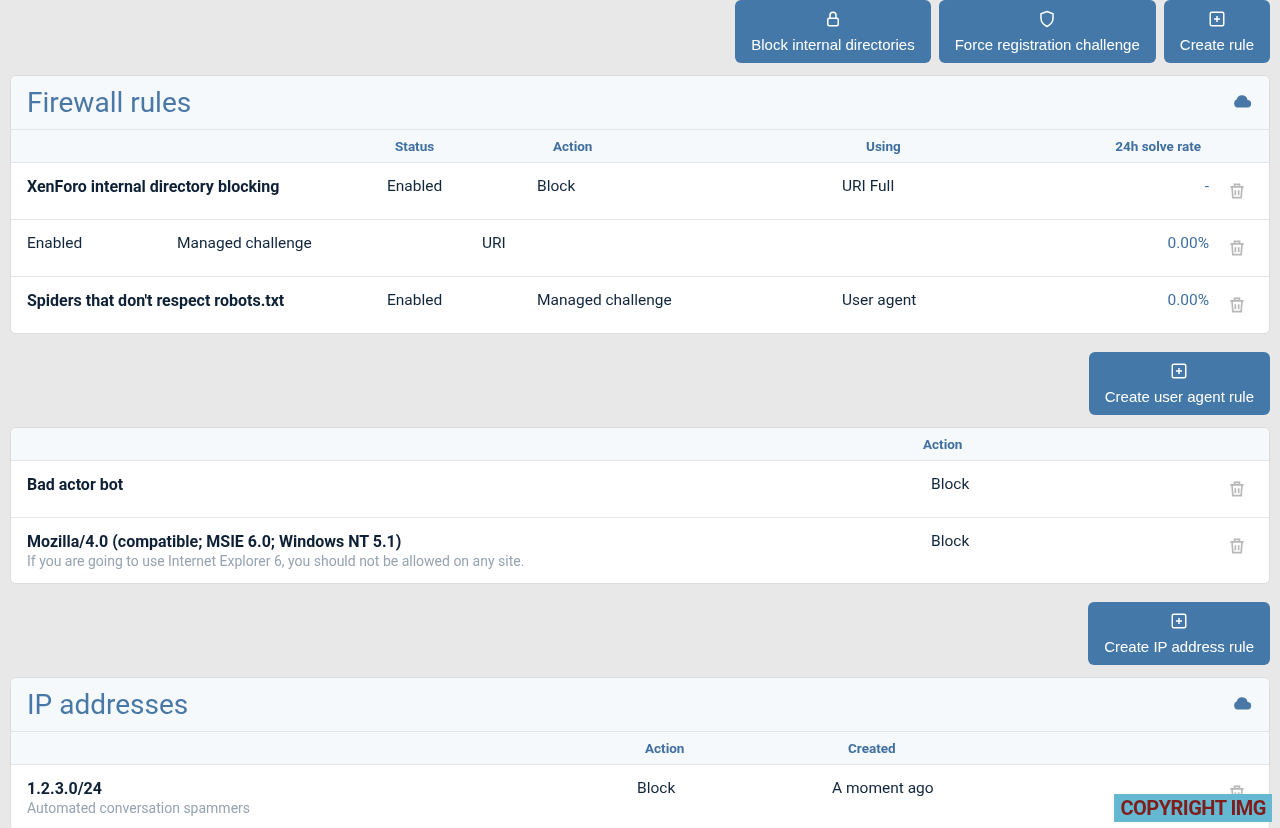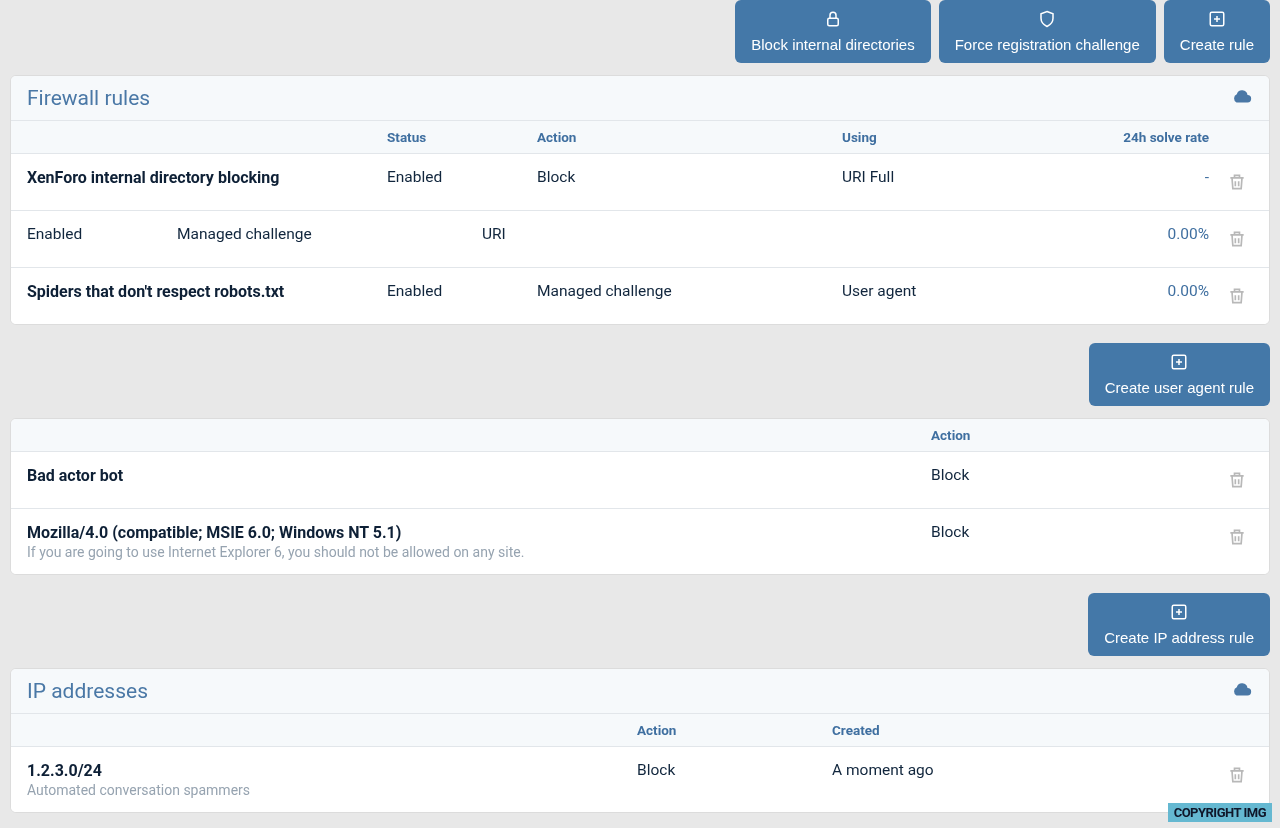--- a/index.html
+++ b/index.html
@@ -48,31 +48,32 @@
 }
 .panel-header {
   display: flex;
   align-items: center;
   justify-content: space-between;
   padding: 10px 16px;
   background: #f6f9fb;
   border-bottom: 1px solid #e2e6ea;
 }
 .panel-title {
-  font-size: 21px;
+  font-size: 28px;
   font-weight: 400;
   color: #4a78a6;
   text-align: right;
 }
 .cloud { color: #4a78a6; }
 .panel-cols {
   display: flex;
   background: #f6f9fb;
   border-bottom: 1px solid #e2e6ea;
   padding: 8px 16px;
+  gap: 8px;
 }
 .col-heading {
   color: #3f6fa0;
   font-weight: 700;
   font-size: 13.5px;
 }
 
 .fr-col-name   { flex: 0 0 360px; }
 .fr-col-status { flex: 0 0 150px; }
 .fr-col-action { flex: 0 0 305px; }
@@ -110,22 +111,22 @@
 .ip-col-name { flex: 0 0 610px; }
 .ip-col-action { flex: 0 0 195px; }
 .ip-col-created { flex: 1 1 auto; }
 .ip-col-trash { flex: 0 0 32px; display:flex; justify-content:center; }
 
 .watermark {
   position: fixed;
   right: 8px;
   bottom: 6px;
   background: #65b8d1;
-  color: #0f172a;
-  font-size: 13px;
+  color: #7f1d1d;
+  font-size: 20px;
   font-weight: 700;
   padding: 2px 6px;
   letter-spacing: -0.5px;
 }
 </style>
 </head>
 <body>
 
 <div class="page-inner">
 

